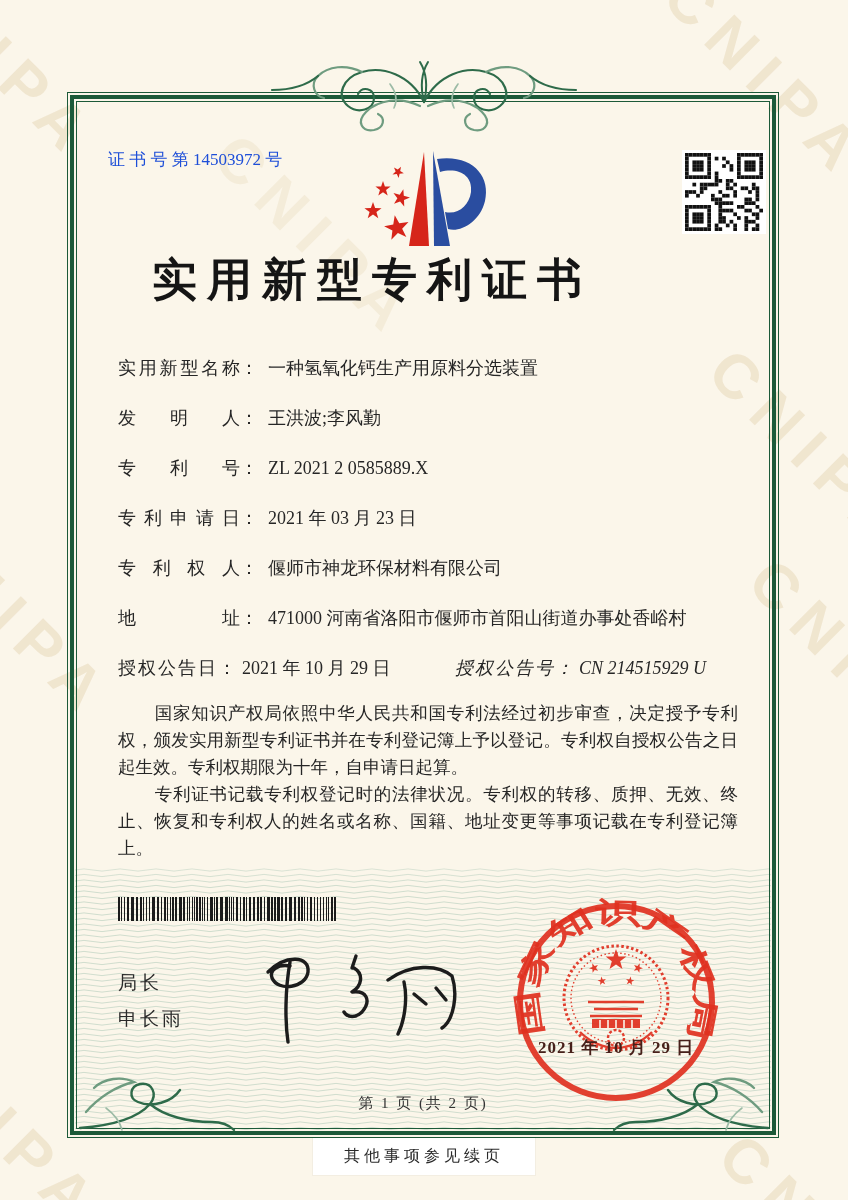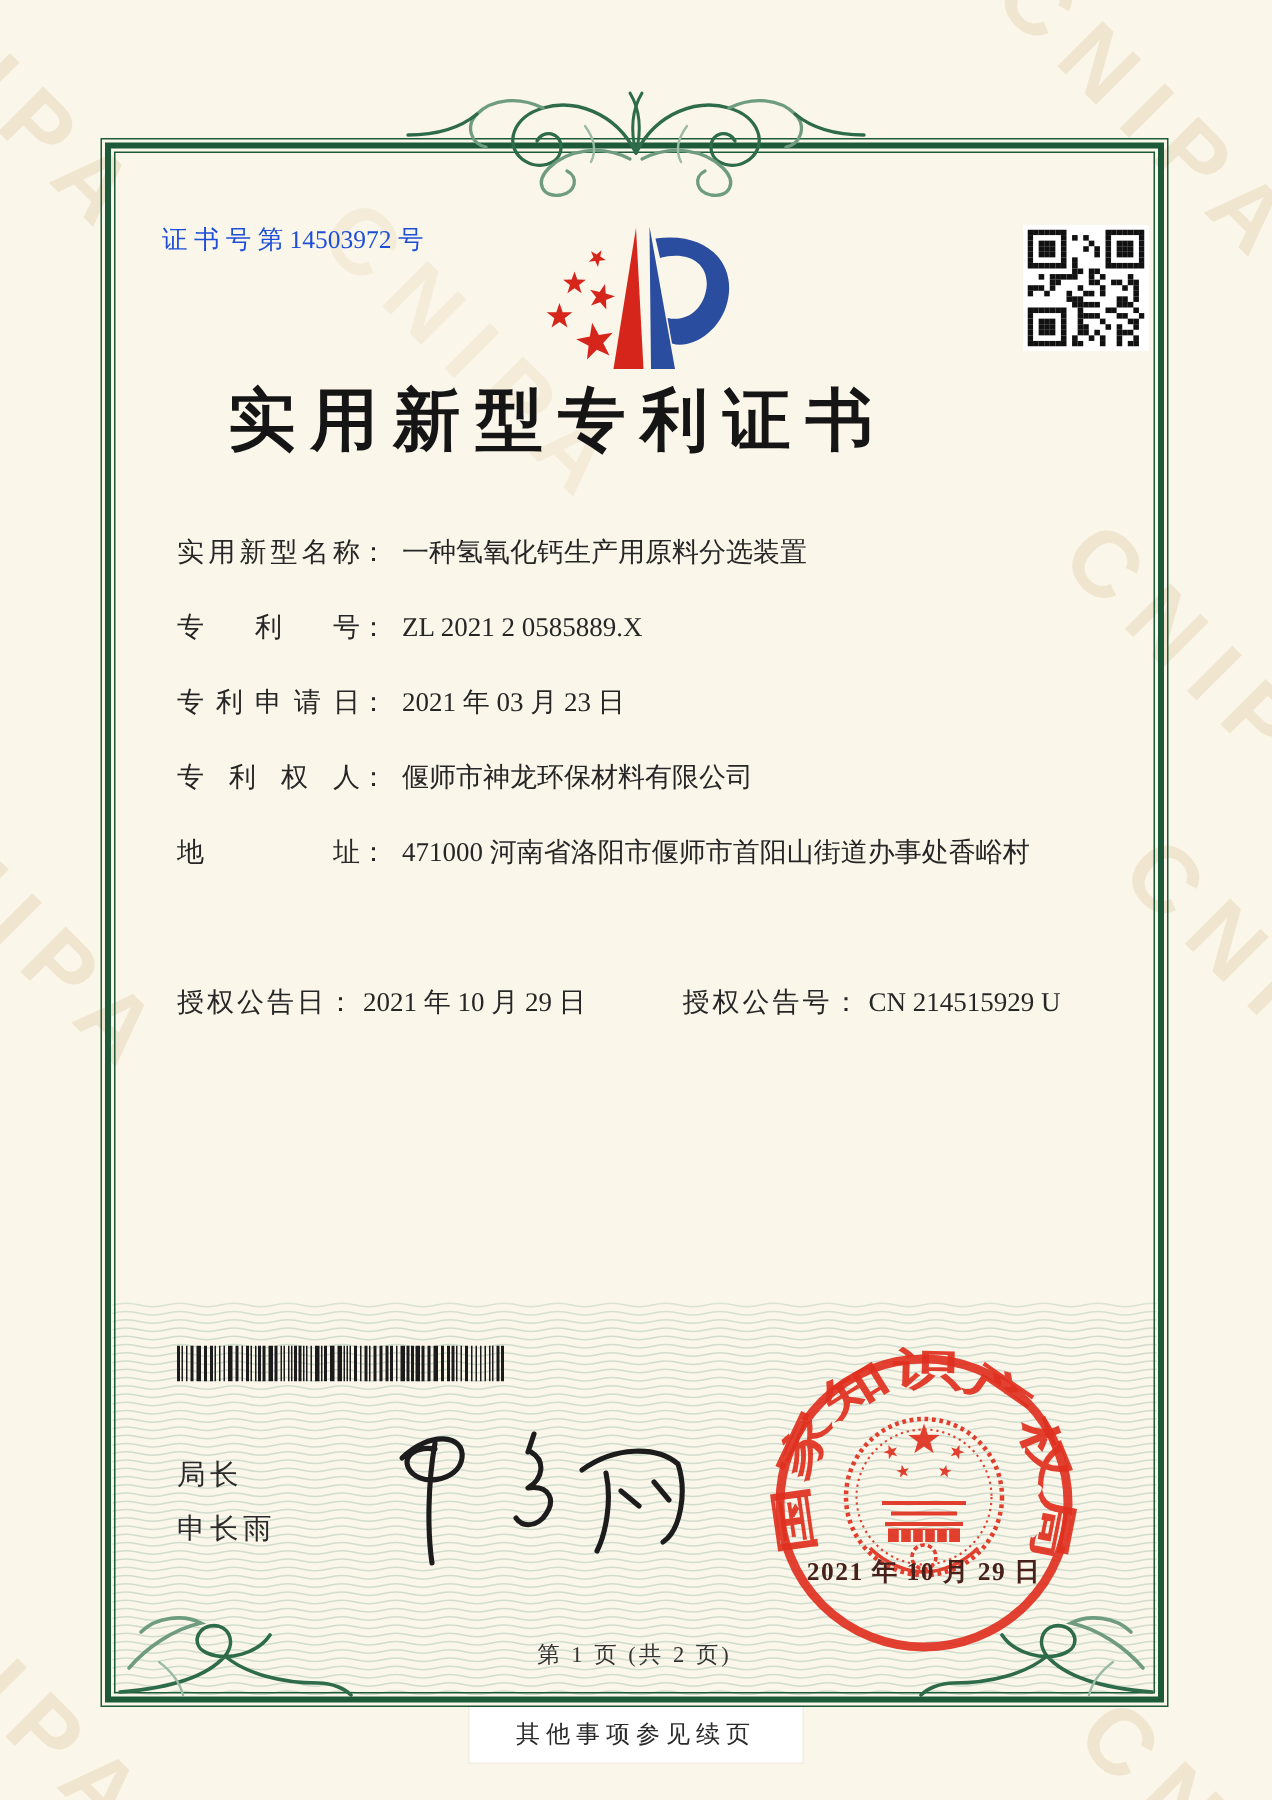--- a/index.html
+++ b/index.html
@@ -33,21 +33,21 @@
   .qr{ position:absolute; left:682px; top:150px; background:#fff; padding:3px; }
   .title{
     position:absolute; left:70px; top:250px; width:604px; text-align:center;
     font-size:45px; font-weight:bold; letter-spacing:10px; color:#151515;
   }
   .fields{ position:absolute; left:118px; top:356px; width:640px; }
   .frow{ height:50px; font-size:18px; color:#262626; white-space:nowrap; }
   .f-label{ display:inline-block; width:122px; text-align:justify; text-align-last:justify; vertical-align:top;}
   .f-colon{ display:inline-block; margin-right:10px; }
   .grant-row{ position:absolute; left:118px; top:656px; width:640px; font-size:18px; white-space:nowrap; color:#262626;}
-  .grant-no{ position:absolute; left:337px; top:0; }
+  .grant-no{ position:absolute; left:337px; top:0;font-style:italic; }
   .body-text{
     position:absolute; left:118px; top:700px; width:620px;
     font-size:17.5px; line-height:27px; text-align:justify; color:#262626;
   }
   .body-text p{ margin:0; text-indent:2.1em; }
   .barcode{ position:absolute; left:118px; top:897px; }
   .director-title{ position:absolute; left:118px; top:970px; font-size:19px; letter-spacing:3px; color:#2a2a2a;font-family:Liberation Mono, monospace;}
   .director-name{ position:absolute; left:118px; top:1006px; font-size:19px; letter-spacing:3px; color:#2a2a2a;}
   .signature{ position:absolute; left:252px; top:942px; }
   .seal{ position:absolute; left:510px; top:898px; }
@@ -370,20 +370,23 @@
       <rect x="80" y="60" width="4" height="4" fill="#111"></rect>
     </svg>
 
   <div class="title">实用新型专利证书</div>
 
   <div class="fields">
     <div class="frow">
       <span class="f-label">实用新型名称</span><span class="f-colon">：</span><span>一种氢氧化钙生产用原料分选装置</span>
     </div>
     <div class="frow">
+      <span class="f-label">发明人</span><span class="f-colon">：</span><span>王洪波;李风勤</span>
+    </div>
+    <div class="frow">
       <span class="f-label">专利号</span><span class="f-colon">：</span><span>ZL 2021 2 0585889.X</span>
     </div>
     <div class="frow">
       <span class="f-label">专利申请日</span><span class="f-colon">：</span><span>2021 年 03 月 23 日</span>
     </div>
     <div class="frow">
       <span class="f-label">专利权人</span><span class="f-colon">：</span><span>偃师市神龙环保材料有限公司</span>
     </div>
     <div class="frow">
       <span class="f-label">地址</span><span class="f-colon">：</span><span>471000 河南省洛阳市偃师市首阳山街道办事处香峪村</span>
@@ -392,20 +395,24 @@
 
   <div class="grant-row">
     <span>
       <span style="letter-spacing:2px;">授权公告日</span><span>：</span><span style="margin-left:6px;">2021 年 10 月 29 日</span>
     </span>
     <span class="grant-no">
       <span style="letter-spacing:2px;">授权公告号</span><span>：</span><span style="margin-left:6px;">CN 214515929 U</span>
     </span>
   </div>
 
+  <div class="body-text">
+    <p>国家知识产权局依照中华人民共和国专利法经过初步审查，决定授予专利权，颁发实用新型专利证书并在专利登记簿上予以登记。专利权自授权公告之日起生效。专利权期限为十年，自申请日起算。</p>
+    <p>专利证书记载专利权登记时的法律状况。专利权的转移、质押、无效、终止、恢复和专利权人的姓名或名称、国籍、地址变更等事项记载在专利登记簿上。</p>
+  </div>
 
   <svg class="barcode" width="222" height="24">
       <rect x="0" y="0" width="2" height="24" fill="#1b1b1b"></rect>
       <rect x="3" y="0" width="1" height="24" fill="#1b1b1b"></rect>
       <rect x="6" y="0" width="1" height="24" fill="#1b1b1b"></rect>
       <rect x="9" y="0" width="2" height="24" fill="#1b1b1b"></rect>
       <rect x="13" y="0" width="3" height="24" fill="#1b1b1b"></rect>
       <rect x="18" y="0" width="2" height="24" fill="#1b1b1b"></rect>
       <rect x="22" y="0" width="2" height="24" fill="#1b1b1b"></rect>
       <rect x="25" y="0" width="1" height="24" fill="#1b1b1b"></rect>

